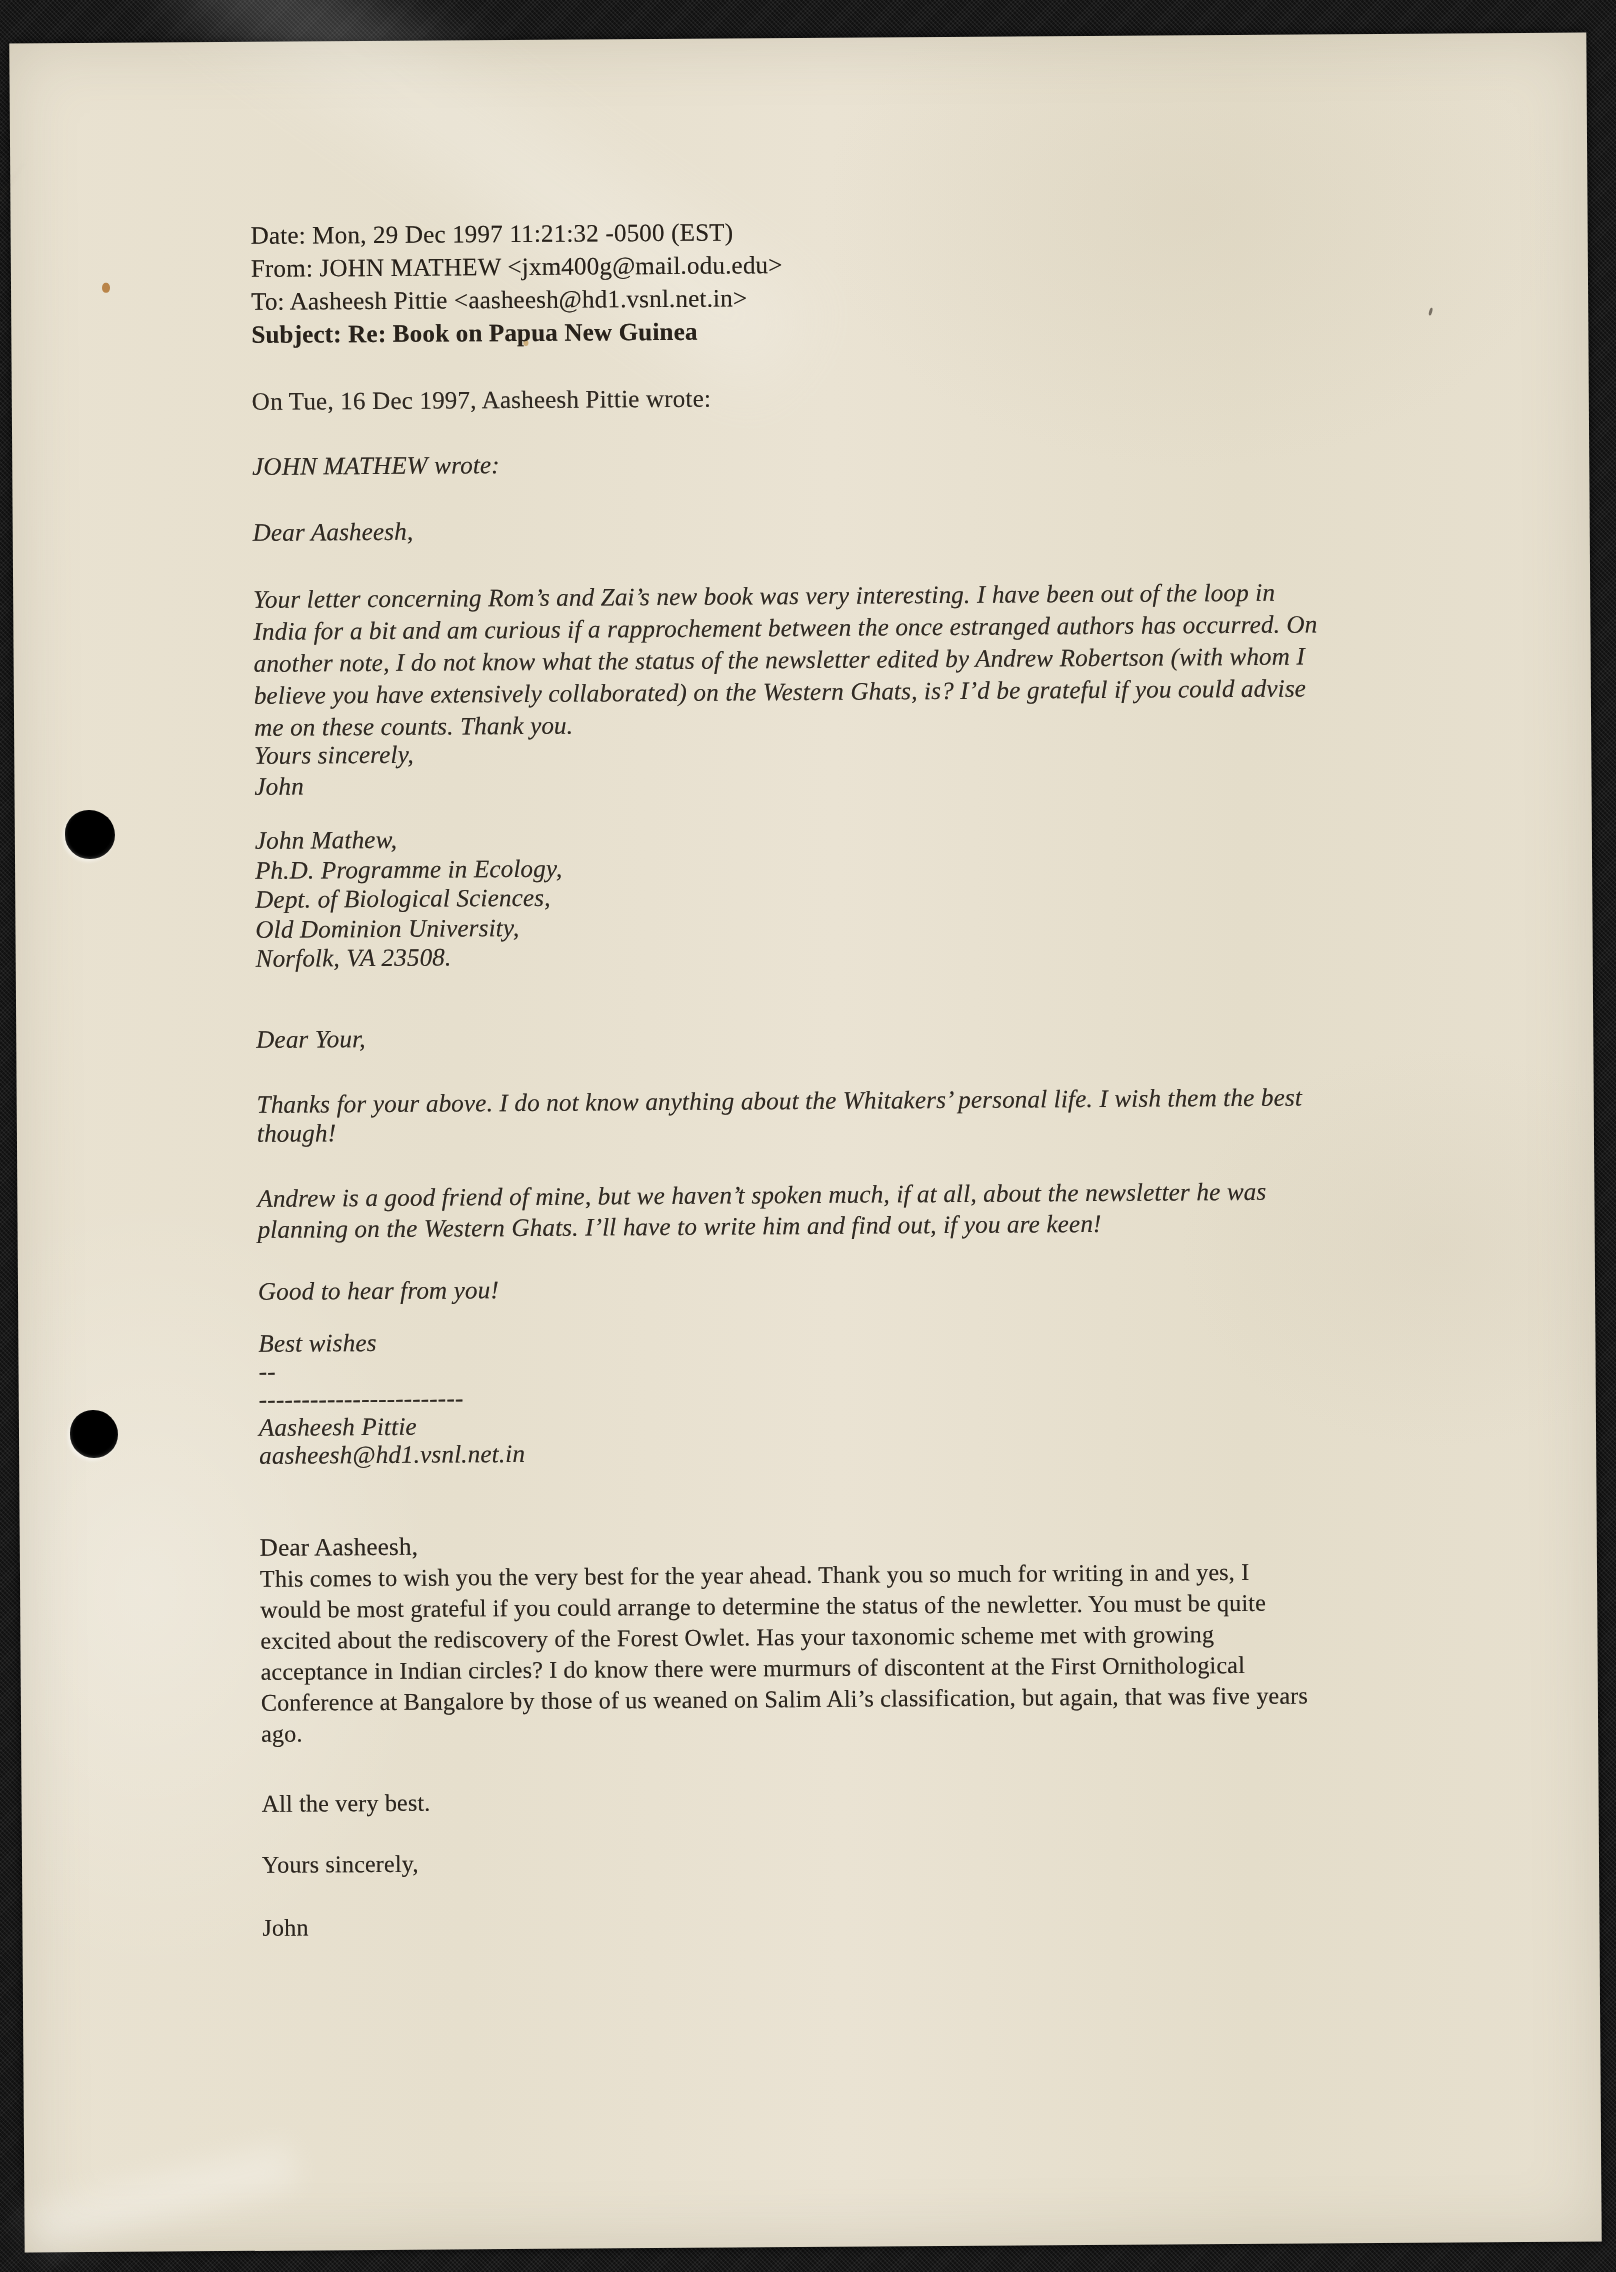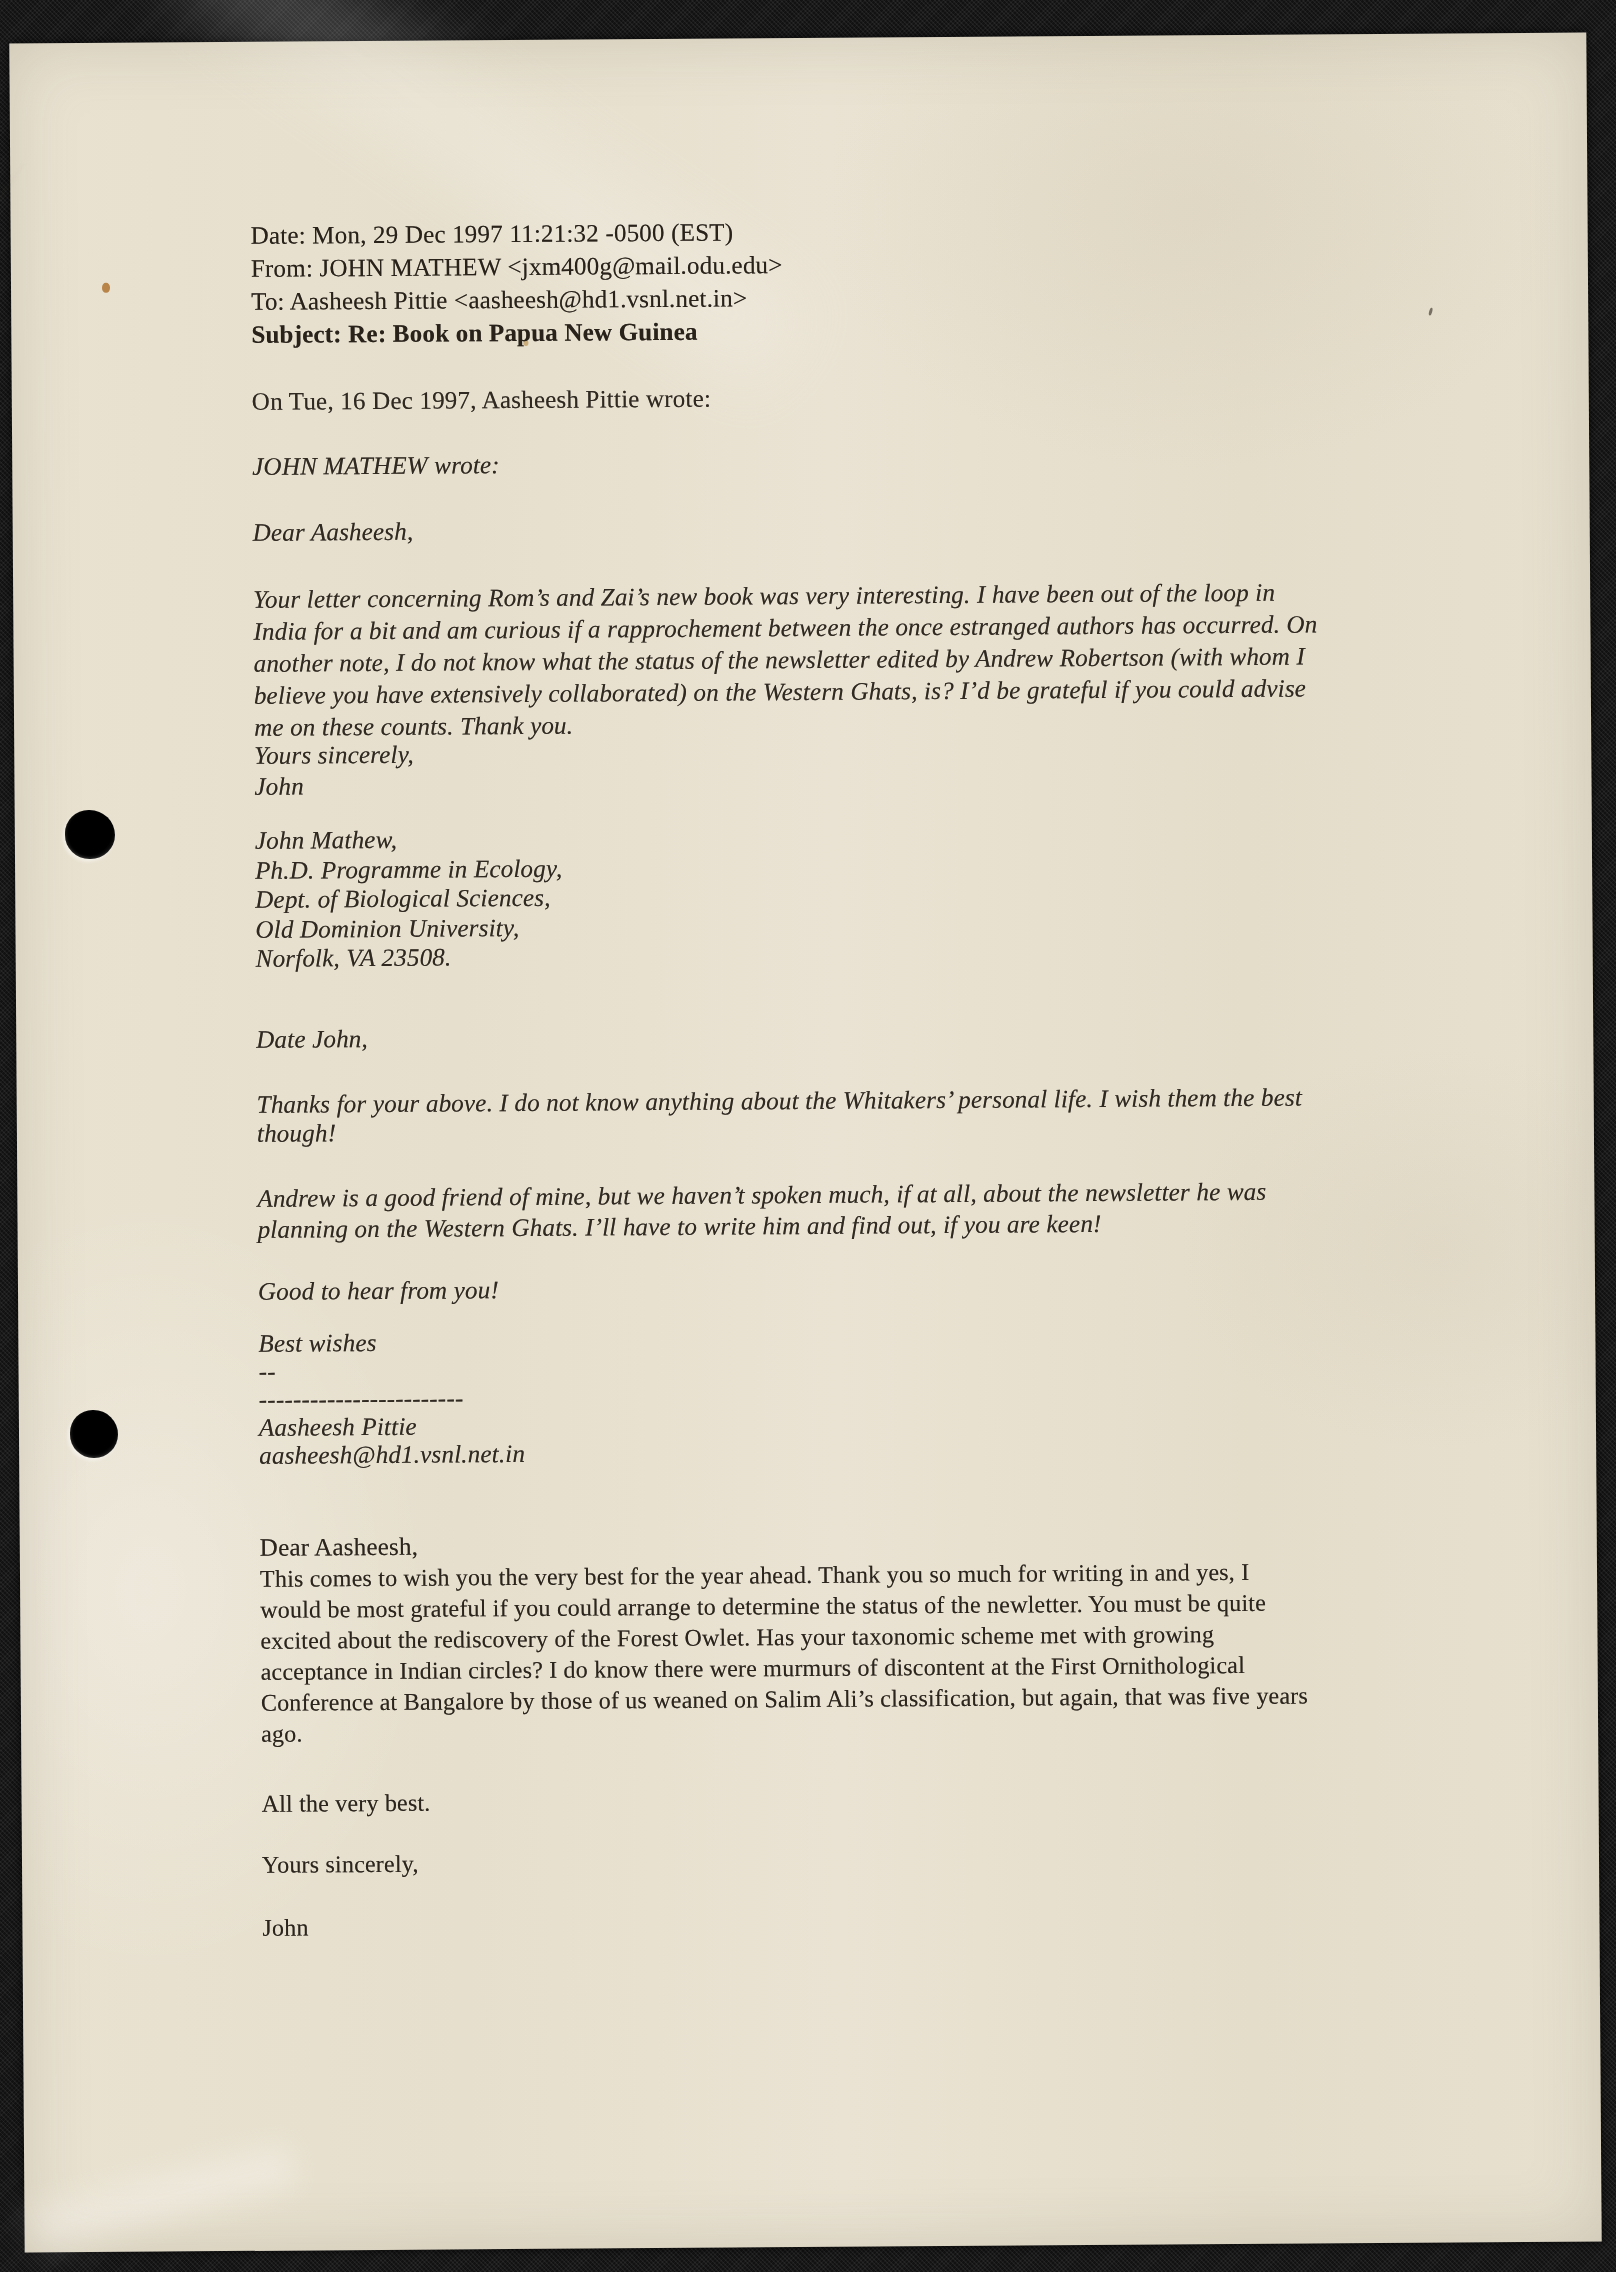--- a/index.html
+++ b/index.html
@@ -102,21 +102,21 @@
     </div>
 
     <div class="blk sig1 it">
       <div>John Mathew,</div>
       <div>Ph.D. Programme in Ecology,</div>
       <div>Dept. of Biological Sciences,</div>
       <div>Old Dominion University,</div>
       <div>Norfolk, VA 23508.</div>
     </div>
 
-    <div class="blk dearjohn it">Date John,</div>
+    <div class="blk dearjohn it">Dear Your,</div>
 
     <div class="blk thanks it">
       <div>Thanks for your above. I do not know anything about the Whitakers’ personal life. I wish them the best</div>
       <div>though!</div>
     </div>
 
     <div class="blk andrew it">
       <div>Andrew is a good friend of mine, but we haven’t spoken much, if at all, about the newsletter he was</div>
       <div>planning on the Western Ghats. I’ll have to write him and find out, if you are keen!</div>
     </div>

